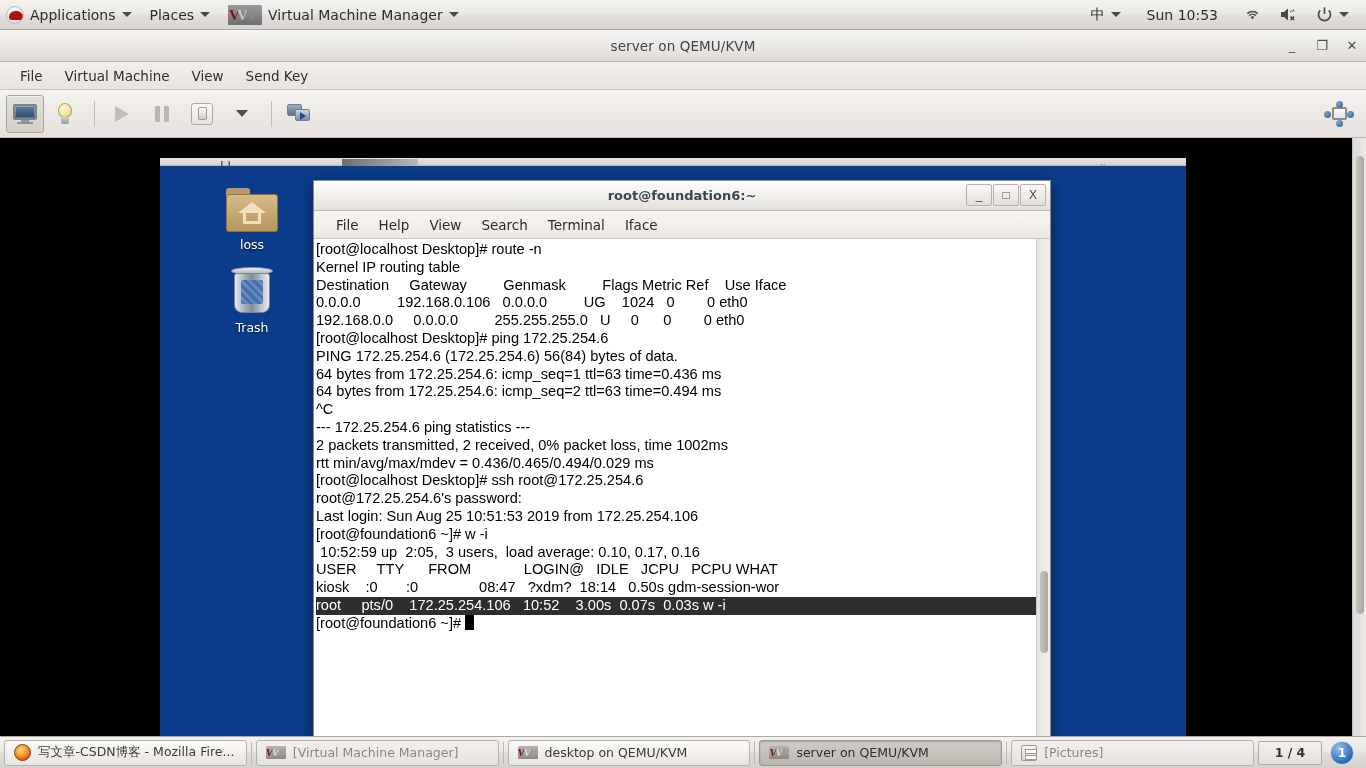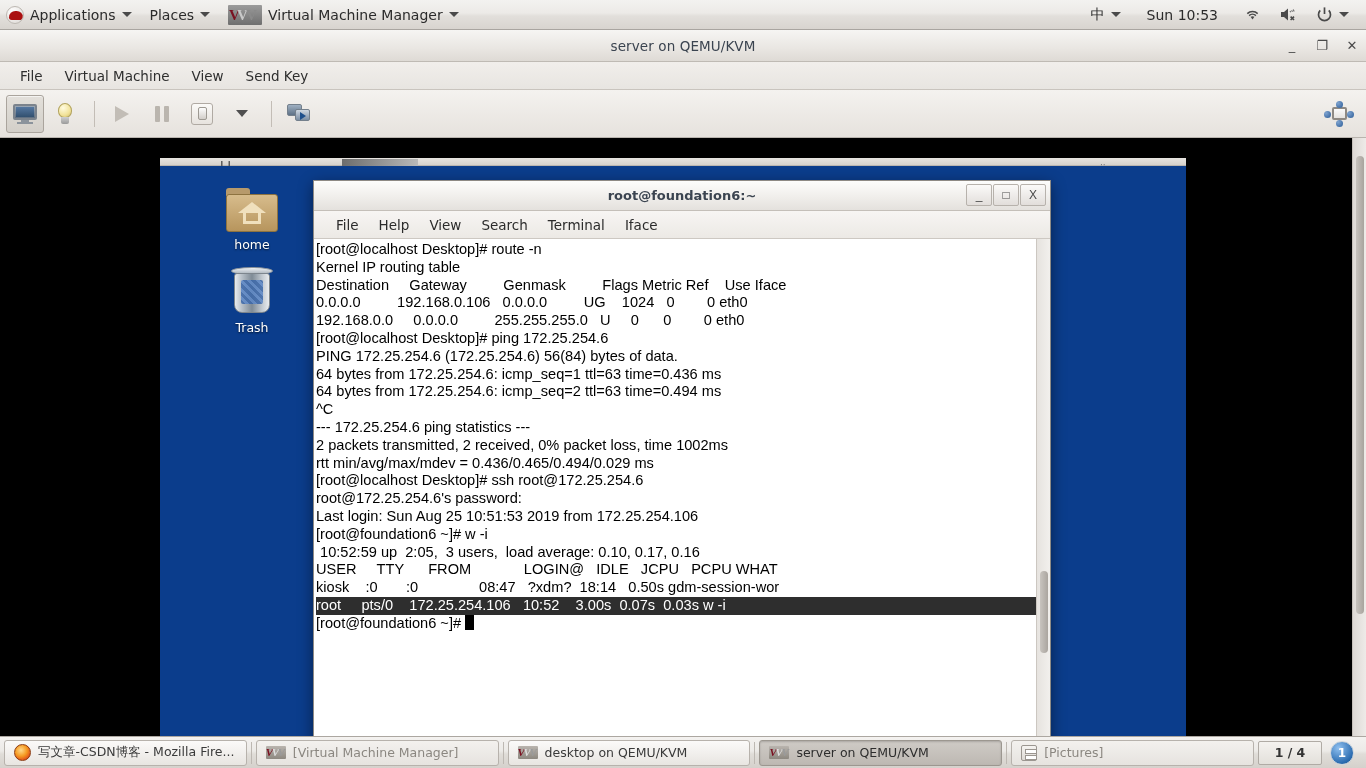--- a/index.html
+++ b/index.html
@@ -435,21 +435,21 @@
     <div id="vm-inner">
       <div class="desk-icon" style="left:49px; top:22px;">
         <div class="ic-home">
           <span class="tab"></span>
             <span class="body"></span>
           <span class="house">
               <span class="roof"></span>
               <span class="wall"></span>
             </span>
         </div>
-        <div class="lbl">home</div>
+        <div class="lbl">loss</div>
       </div>
 
       <div class="desk-icon" style="left:49px; top:101px;">
         <div class="ic-trash">
           <span class="lid"></span>
             <span class="can"></span>
         </div>
         <div class="lbl">Trash</div>
       </div>
     </div>

